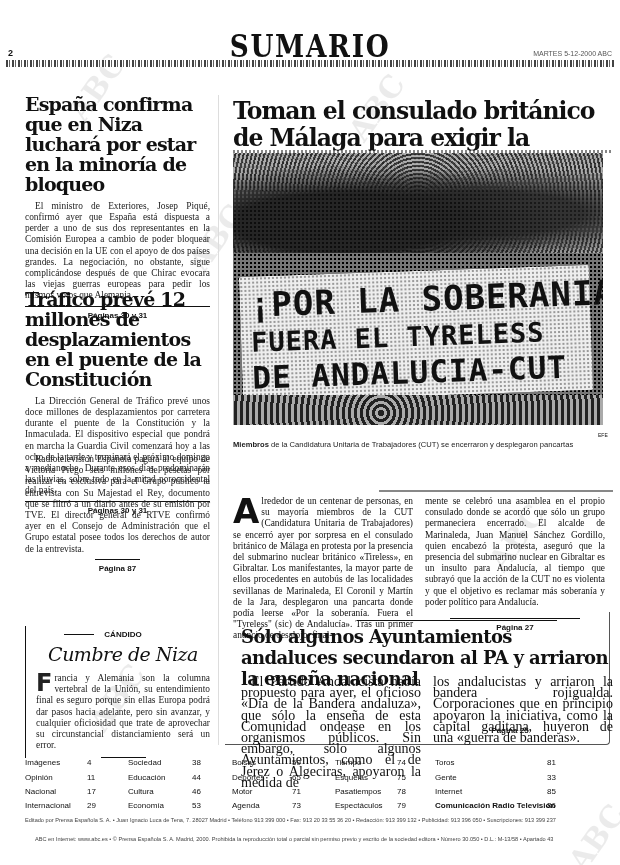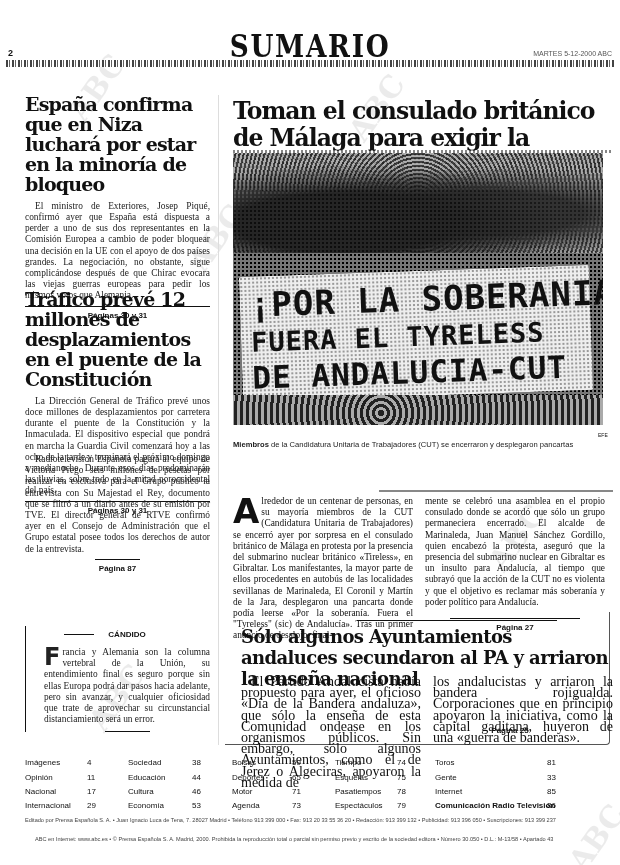--- a/index.html
+++ b/index.html
@@ -27,21 +27,21 @@
   .story-esp .rule { margin-top: 4px; }
 
   .story-traf { position: absolute; left: 25px; top: 290px; width: 185px; }
   .story-traf .body { margin-top: 6px; }
   .story-traf .rule { margin-top: 4px; }
 
   .story-rtve { position: absolute; left: 25px; top: 448px; width: 185px; }
   .story-rtve .body { margin-top: 6px; }
   .story-rtve .rule { width: 45px; margin: 4px auto 0; }
 
-  .candido { position: absolute; left: 25px; top: 626px; width: 185px; border-left: 1px solid #111; padding-left: 18px; }
+  .candido { position: absolute; left: 25px; top: 626px; width: 185px; border-left: 1px solid #111; padding-left: 10px; }
   .candido .kicker { font: bold 8px "Liberation Sans", sans-serif; text-align: center; margin-top: 4px; }
   .candido .kicker-line { position: absolute; left: 38px; top: 8px; width: 30px; height: 1px; background:#111; }
   .candido .title { font-family: "DejaVu Serif", serif; font-style: italic; font-size: 19px; text-align: center; margin-top: 4px; letter-spacing: -0.5px; }
   .candido .body { margin-top: 8px; font-size: 9.4px; }
   .dropcap { float: left; font-family: "DejaVu Sans", sans-serif; font-weight: bold; font-size: 24px; line-height: 20px; margin-right: 2px; }
   .candido .rule { width: 45px; margin: 6px auto 0; }
 
   .vsep { position: absolute; left: 218px; top: 95px; width: 1px; height: 650px; background: #ddd; }
 
   .lead-head { position: absolute; left: 233px; top: 98px; width: 380px; }
@@ -135,20 +135,21 @@
 
 <article class="story-rtve">
   <p class="body"><span class="indent"></span><span>Radiotelevisión Española pagará al equipo de Victoria Prego seis millones de pesetas por realizar en exclusiva para el Grupo público la entrevista con Su Majestad el Rey, documento que se filtró a un diario antes de su emisión por TVE. El director general de RTVE confirmó ayer en el Consejo de Administración que el Grupo estatal posee todos los derechos de autor de la entrevista.</span></p>
   <div class="rule"></div>
   <div class="pages">Página 87</div>
 </article>
 
 <aside class="candido">
   <div class="kicker-line"></div>
   <div class="kicker">CÁNDIDO</div>
+  <div class="title">Cumbre de Niza</div>
   <p class="body"><span class="dropcap">F</span><span>rancia y Alemania son la columna vertebral de la Unión, su entendimiento final es seguro porque sin ellas Europa podrá dar pasos hacia adelante, pero sin avanzar, y cualquier oficiosidad que trate de aprovechar su circunstancial distanciamiento será un error.</span></p>
   <div class="rule"></div>
 </aside>
 
 <div class="lead-head">
   <h1 class="headline h-lead">Toman el consulado británico de Málaga para exigir la marcha del Tireless</h1>
 </div>
 <div class="lead-rule"></div>
 
 <figure class="photo">

